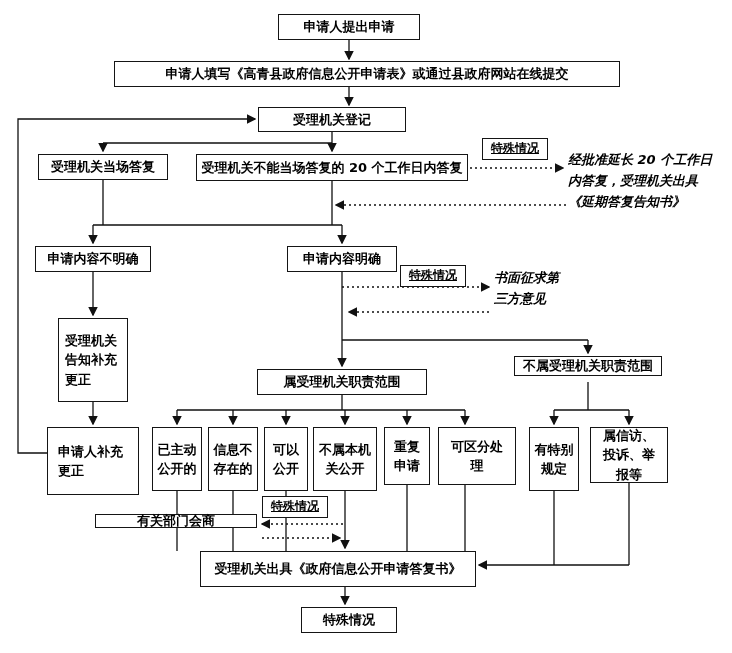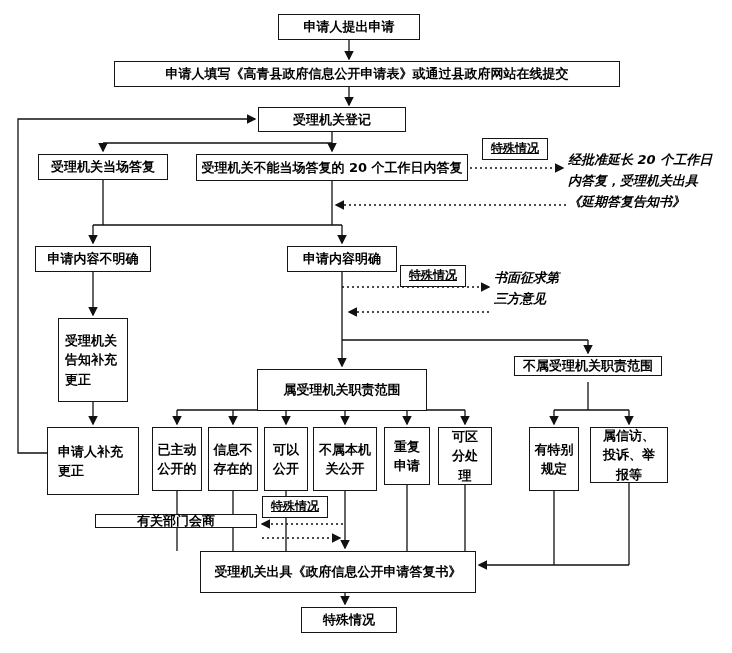--- a/index.html
+++ b/index.html
@@ -103,41 +103,41 @@
   <div class="node one" style="left:287px;top:246px;width:110px;height:26px">申请内容明确</div>
 
   <div class="node sp one" style="left:400px;top:265px;width:66px;height:22px">特殊情况</div>
 
   <div class="node plain left" style="left:494px;top:268px;width:72px;height:46px;display:block">书面征求第三方意见</div>
 
   <div class="node left" style="left:58px;top:318px;width:70px;height:84px;padding:4px 6px">受理机关告知补充更正</div>
 
   <div class="node left" style="left:47px;top:427px;width:92px;height:68px;padding:4px 10px">申请人补充更正</div>
 
-  <div class="node one" style="left:257px;top:369px;width:170px;height:42px">属受理机关职责范围</div>
+  <div class="node one" style="left:257px;top:369px;width:170px;height:26px">属受理机关职责范围</div>
 
   <div class="node one" style="left:514px;top:356px;width:148px;height:20px">不属受理机关职责范围</div>
 
   <div class="node" style="left:152px;top:427px;width:50px;height:64px;padding:2px">已主动公开的</div>
 
   <div class="node" style="left:208px;top:427px;width:50px;height:64px;padding:2px">信息不存在的</div>
 
   <div class="node" style="left:264px;top:427px;width:44px;height:64px;padding:2px">可以公开</div>
 
   <div class="node" style="left:384px;top:427px;width:46px;height:58px;padding:2px 6px">重复申请</div>
 
   <div class="node" style="left:313px;top:427px;width:64px;height:64px;padding:2px">不属本机关公开</div>
 
-  <div class="node" style="left:438px;top:427px;width:54px;height:58px;padding:2px 8px">可区分处理</div>
+  <div class="node" style="left:438px;top:427px;width:78px;height:58px;padding:2px 8px">可区分处理</div>
 
   <div class="node" style="left:529px;top:427px;width:50px;height:64px;padding:2px">有特别规定</div>
 
   <div class="node" style="left:590px;top:427px;width:78px;height:56px;padding:8px">属信访、投诉、举报等</div>
 
   <div class="node sp one" style="left:262px;top:496px;width:66px;height:22px">特殊情况</div>
 
   <div class="node one" style="left:95px;top:514px;width:162px;height:14px">有关部门会商</div>
 
-  <div class="node one" style="left:200px;top:551px;width:276px;height:42px">受理机关出具《政府信息公开申请答复书》</div>
+  <div class="node one" style="left:200px;top:551px;width:276px;height:36px">受理机关出具《政府信息公开申请答复书》</div>
 
   <div class="node one" style="left:301px;top:607px;width:96px;height:26px">特殊情况</div>
 
 </div>
 
 </body></html>

